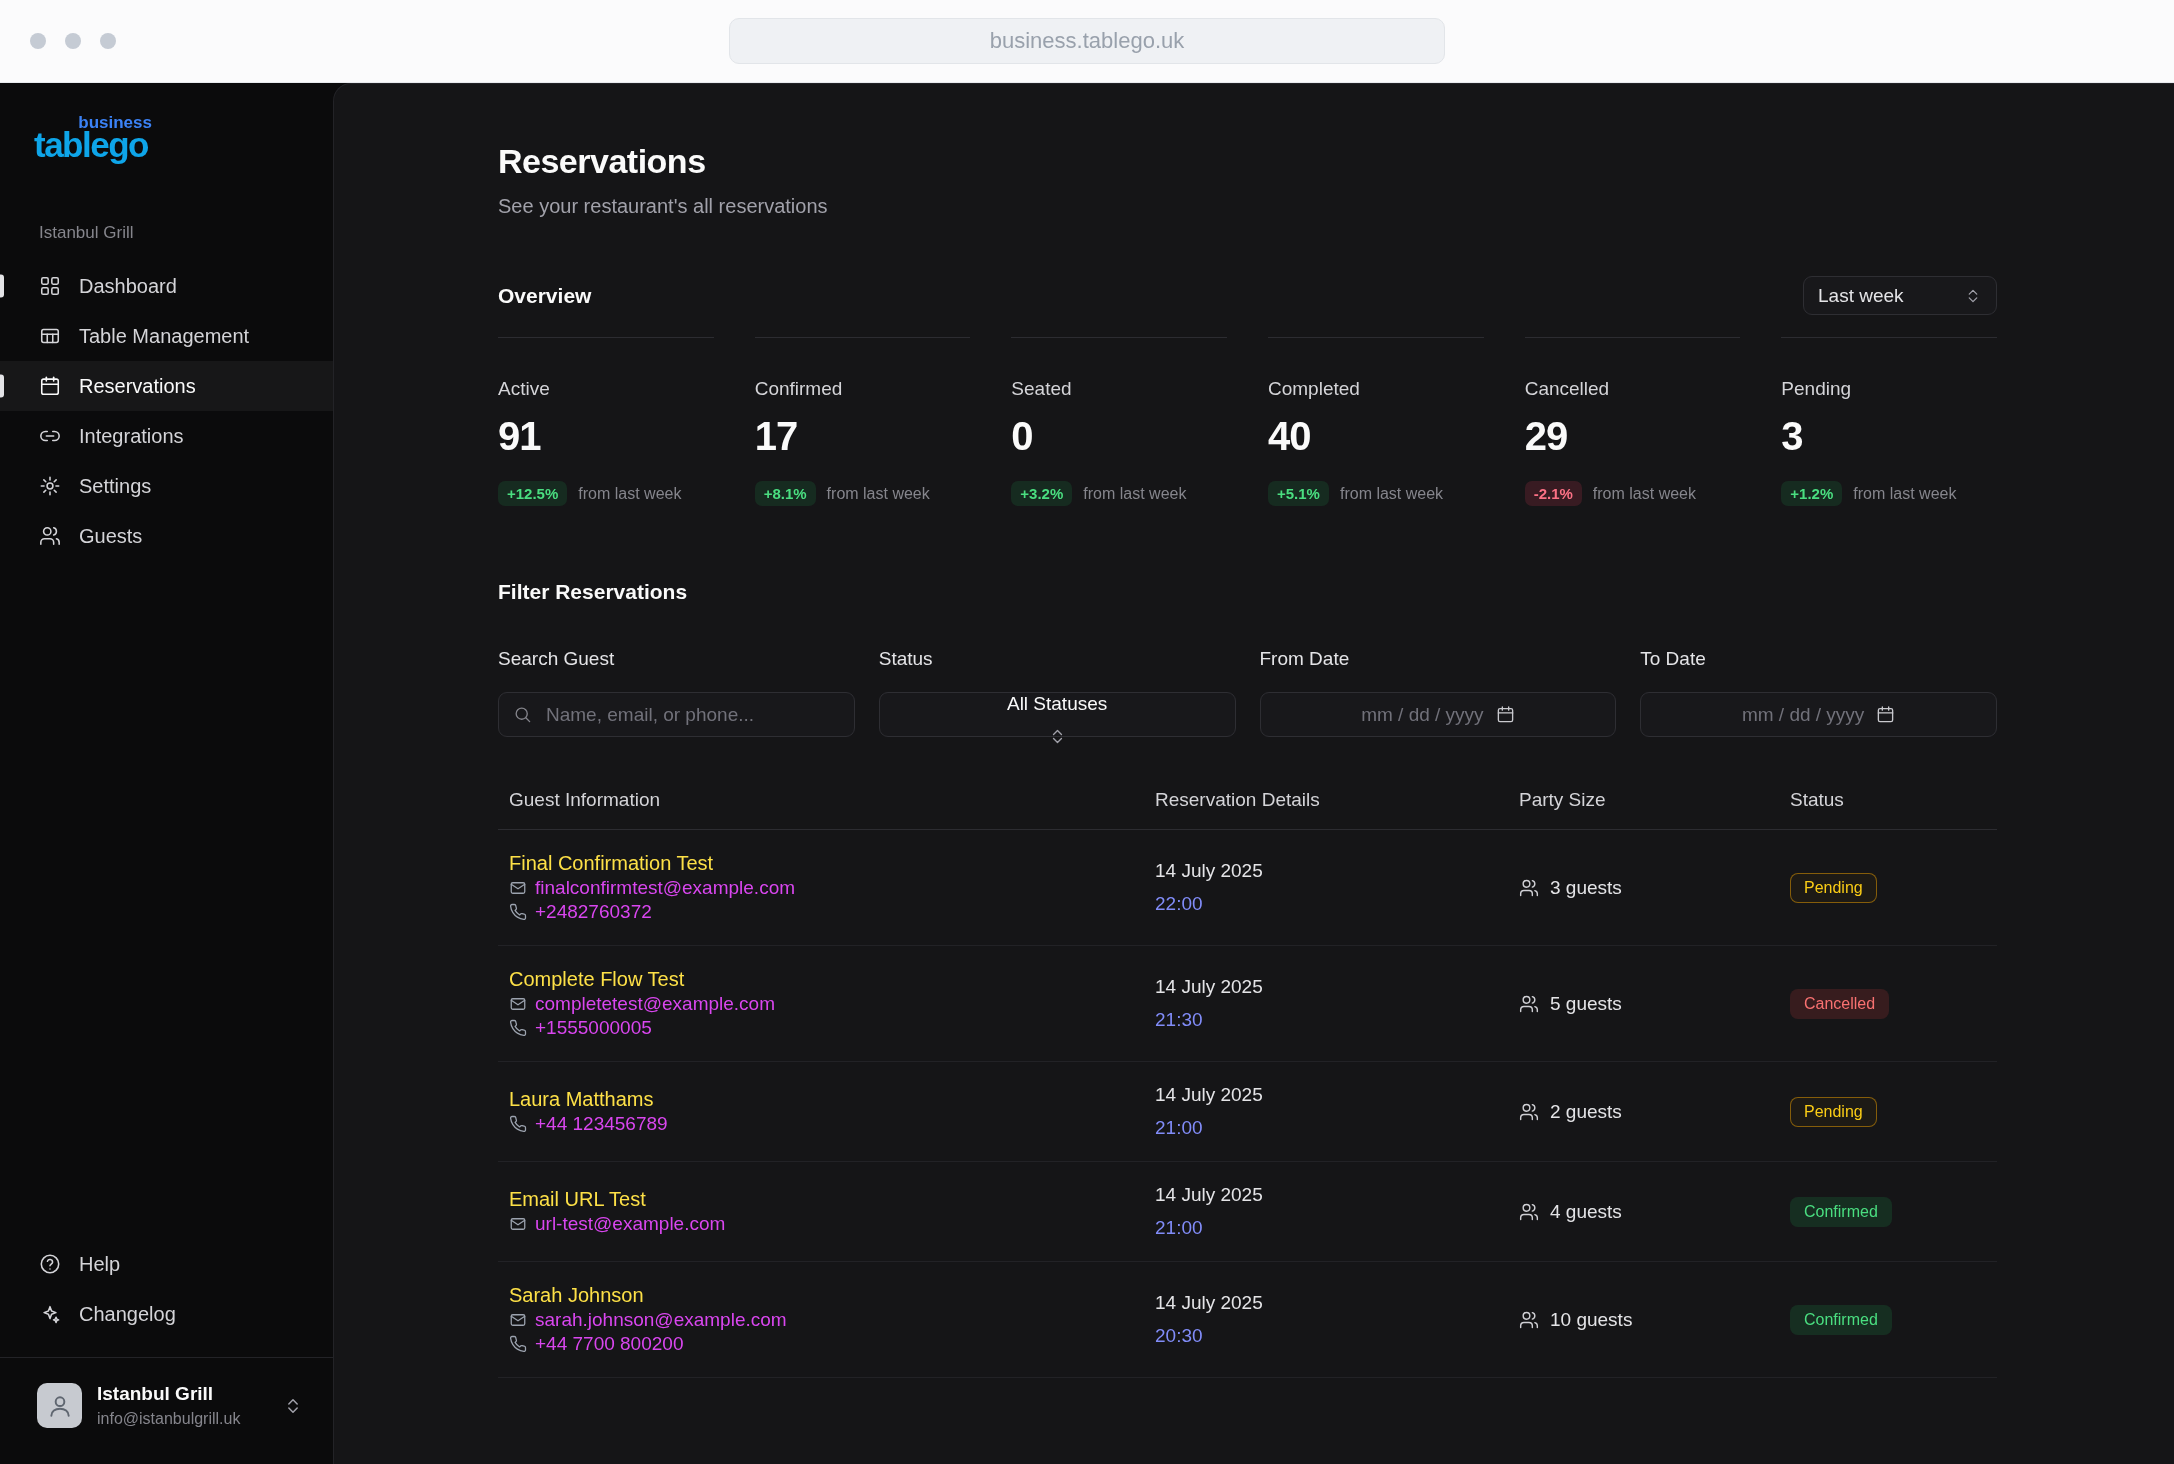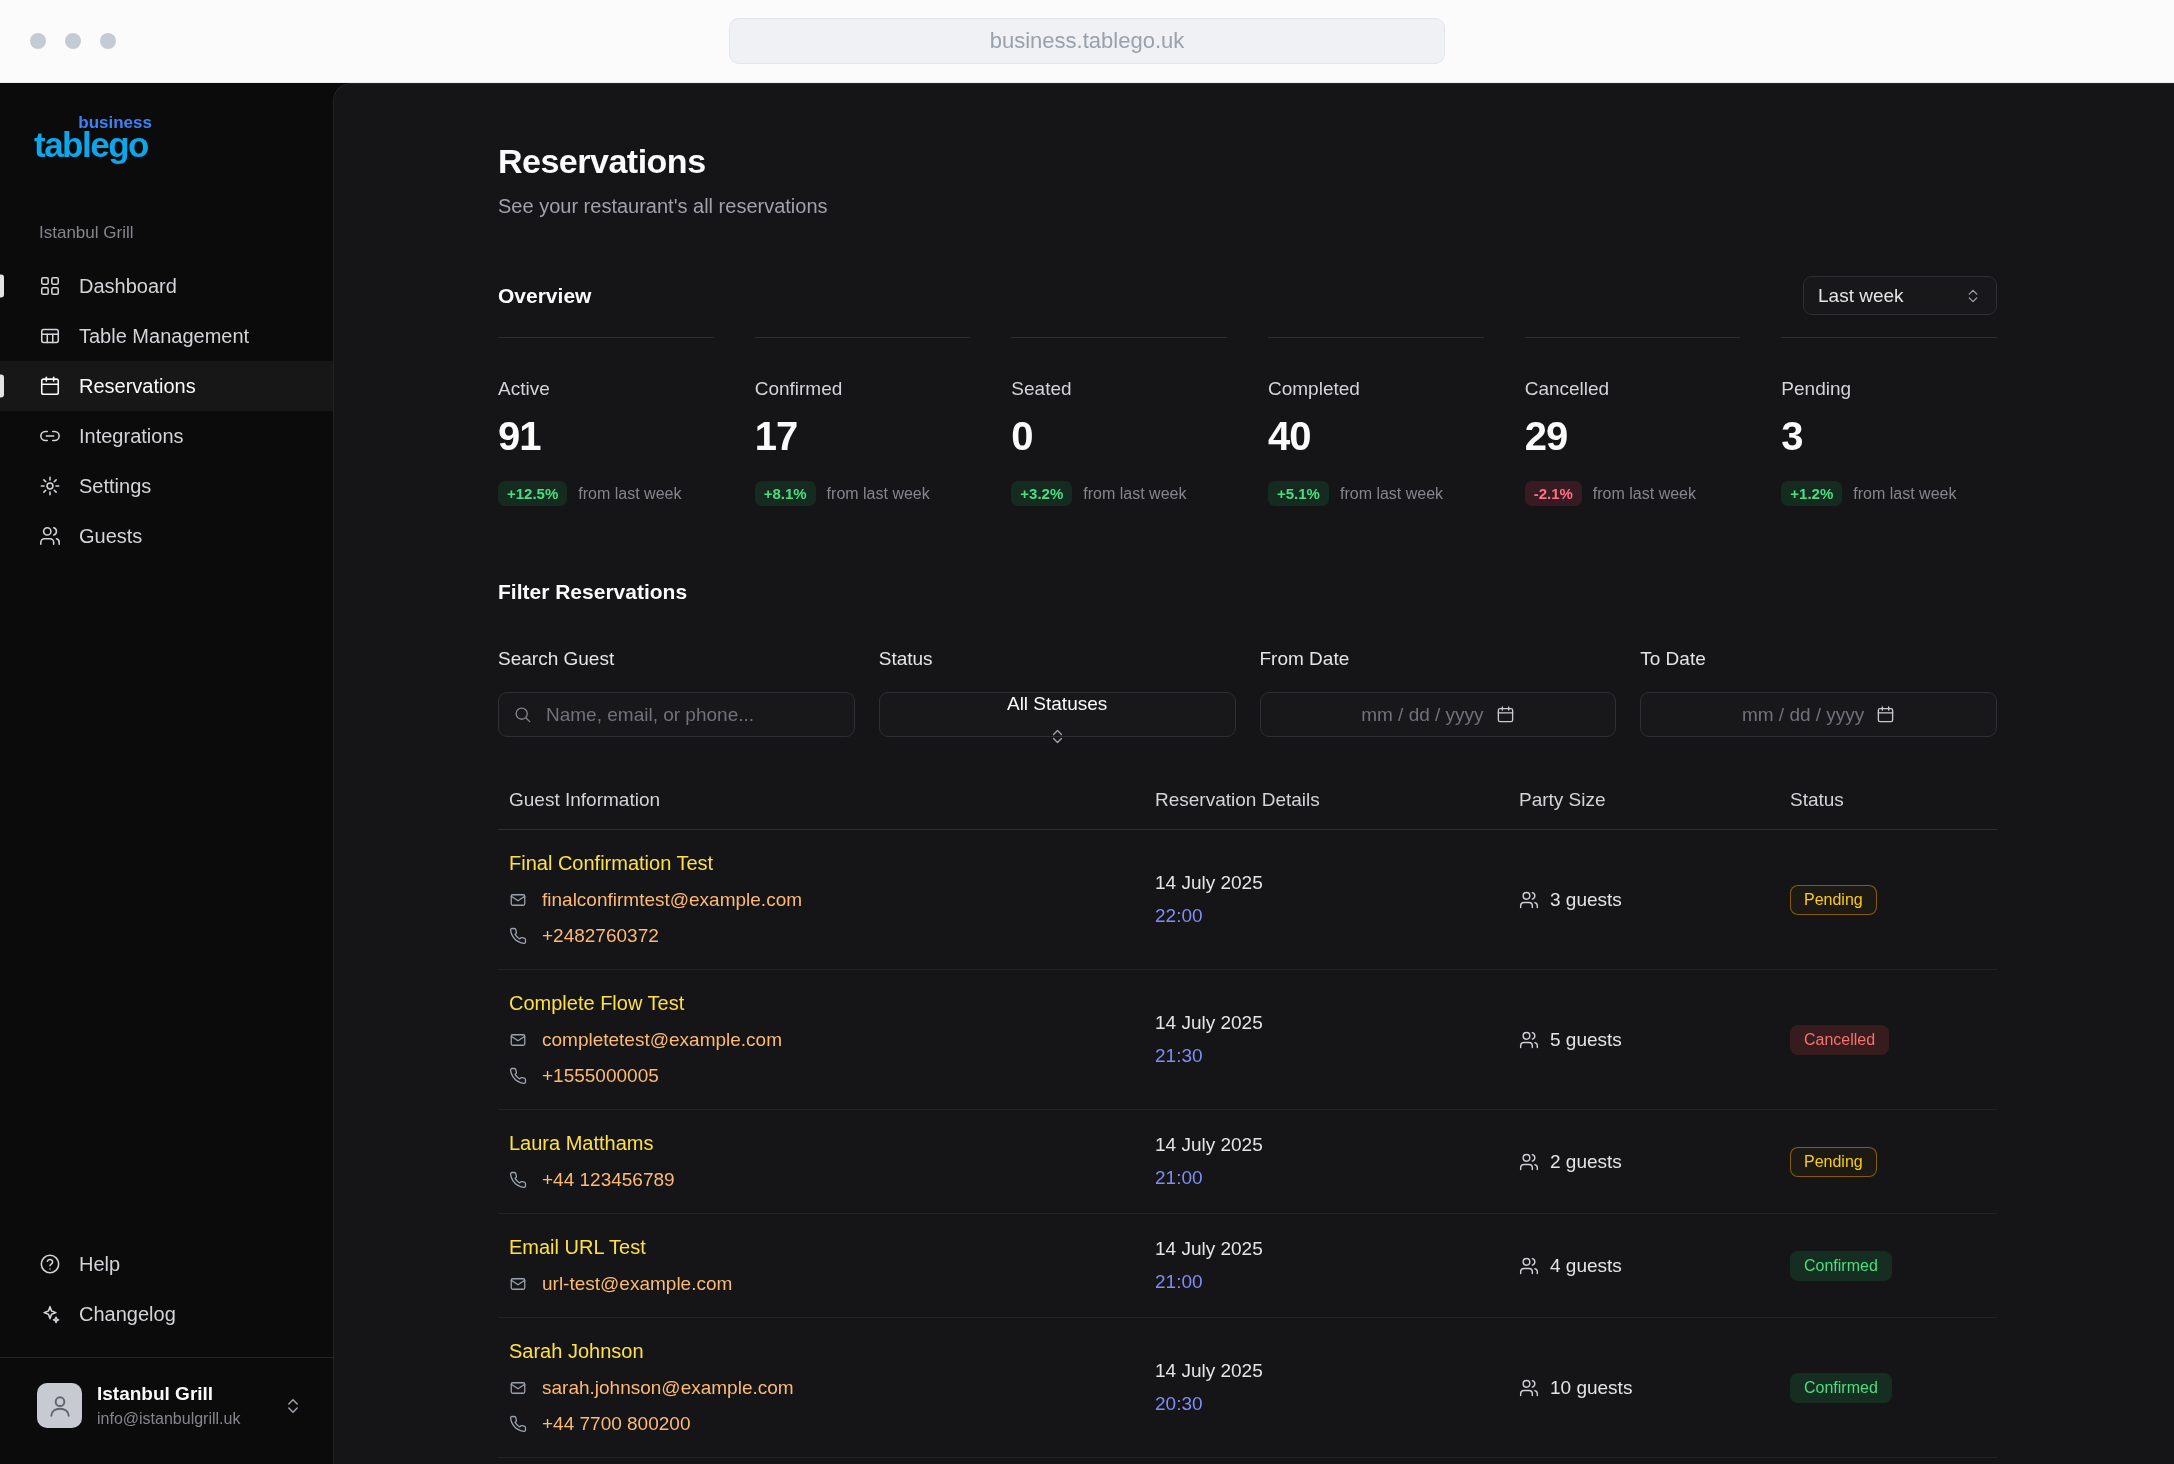--- a/index.html
+++ b/index.html
@@ -88,21 +88,21 @@
 
   .table { margin-top:52px; }
   .thead { display:grid; grid-template-columns:657px 364px 271px 1fr; padding-bottom:18px;
     border-bottom:1px solid #2c2c31; }
   .thead > div { font-size:19px; color:#d4d4d8; font-weight:500; }
   .thead > div:first-child { padding-left:11px; }
   .trow { display:grid; grid-template-columns:657px 364px 271px 1fr; align-items:center;
     padding:22px 0; border-bottom:1px solid #222226; }
   .cell.guest { padding-left:11px; }
   .guest-name { font-size:20px; font-weight:400; color:#fde047; }
-  .guest-line { display:flex; align-items:center; gap:15px; margin-top:14px; font-size:19px; color:#fdba74; }
+  .guest-line { display:flex; align-items:center; gap:8px; margin-top:2px; font-size:19px; color:#d946ef; }
   .guest-line .icon-sm { display:flex; flex:none; }
   .guest-line .icon-sm svg { width:18px; height:18px; }
   .res-date { font-size:19px; color:#e4e4e7; }
   .res-time { margin-top:11px; font-size:19px; color:#818cf8; cursor:pointer; width:fit-content; }
   .cell.party { display:flex; align-items:center; gap:11px; font-size:19px; color:#e4e4e7; }
   .cell.party .icon-sm svg { width:20px; height:20px; }
   .pill { display:inline-block; font-size:16px; font-weight:500; padding:5px 13px; border-radius:8px;
     border:1px solid transparent; }
   .pill.pending { color:#facc15; border-color:rgba(202,138,4,0.6); background:rgba(202,138,4,0.05); }
   .pill.cancelled { color:#f87171; background:rgba(239,68,68,0.16); }

